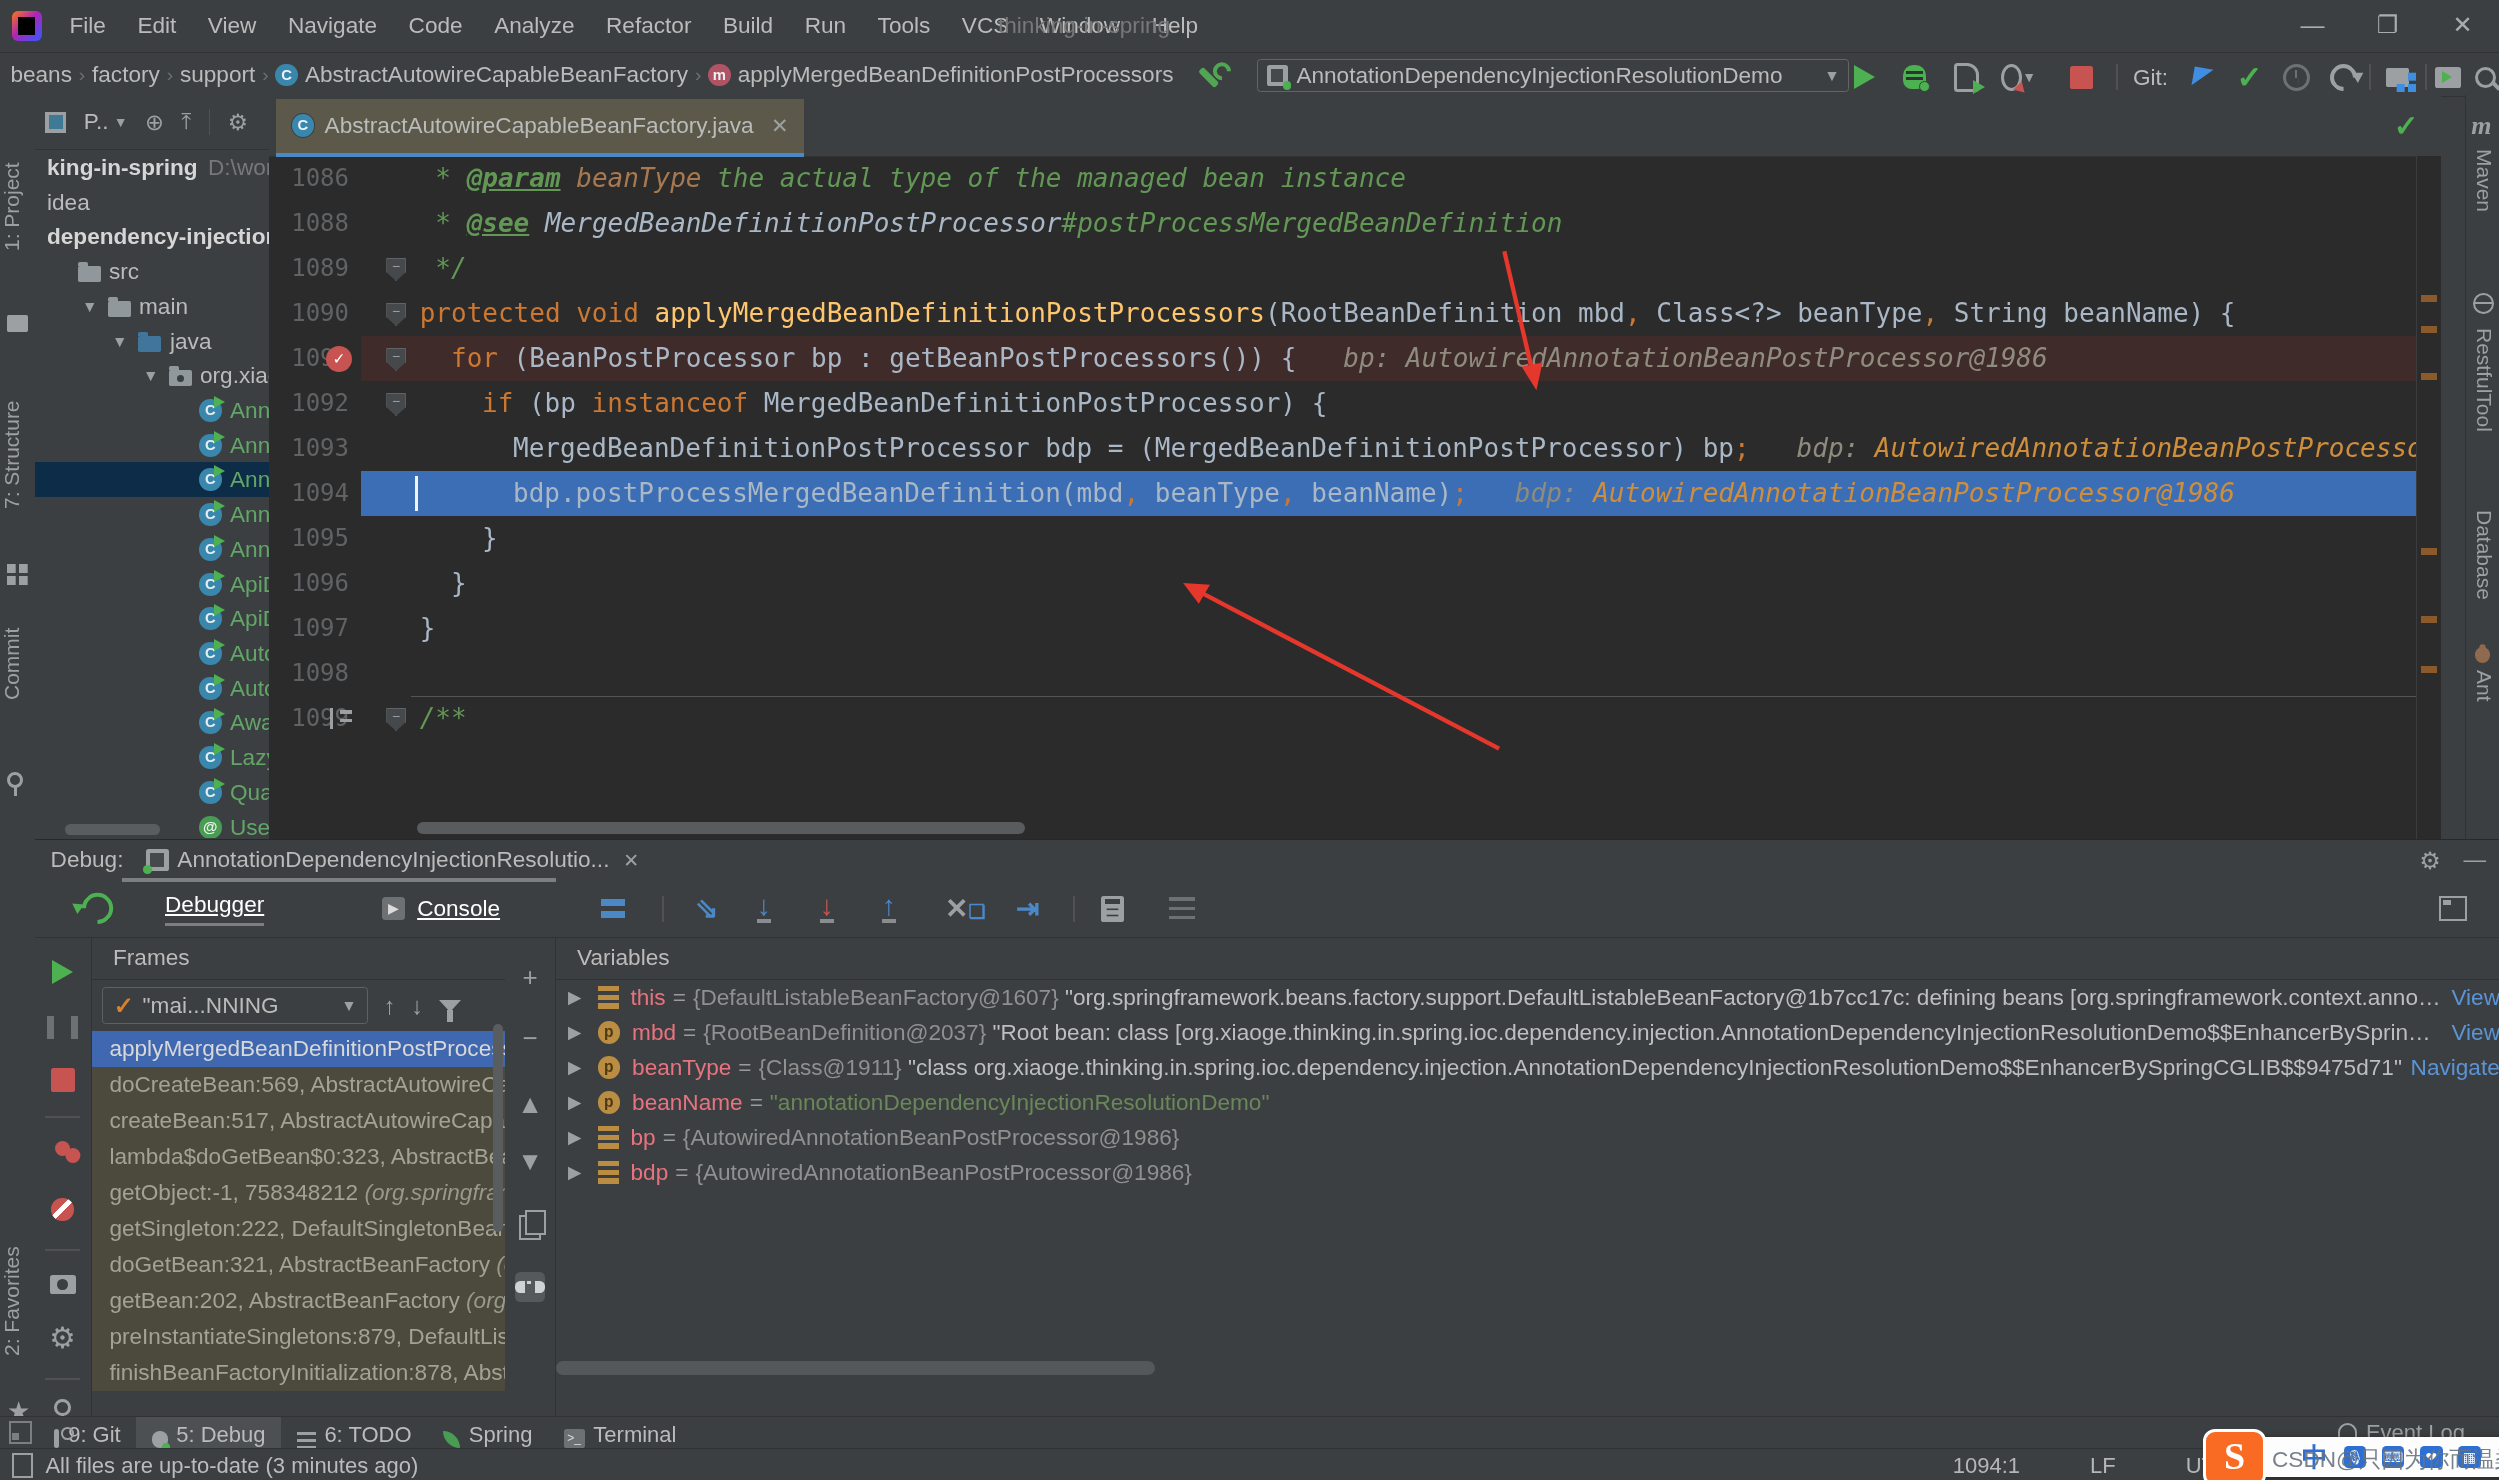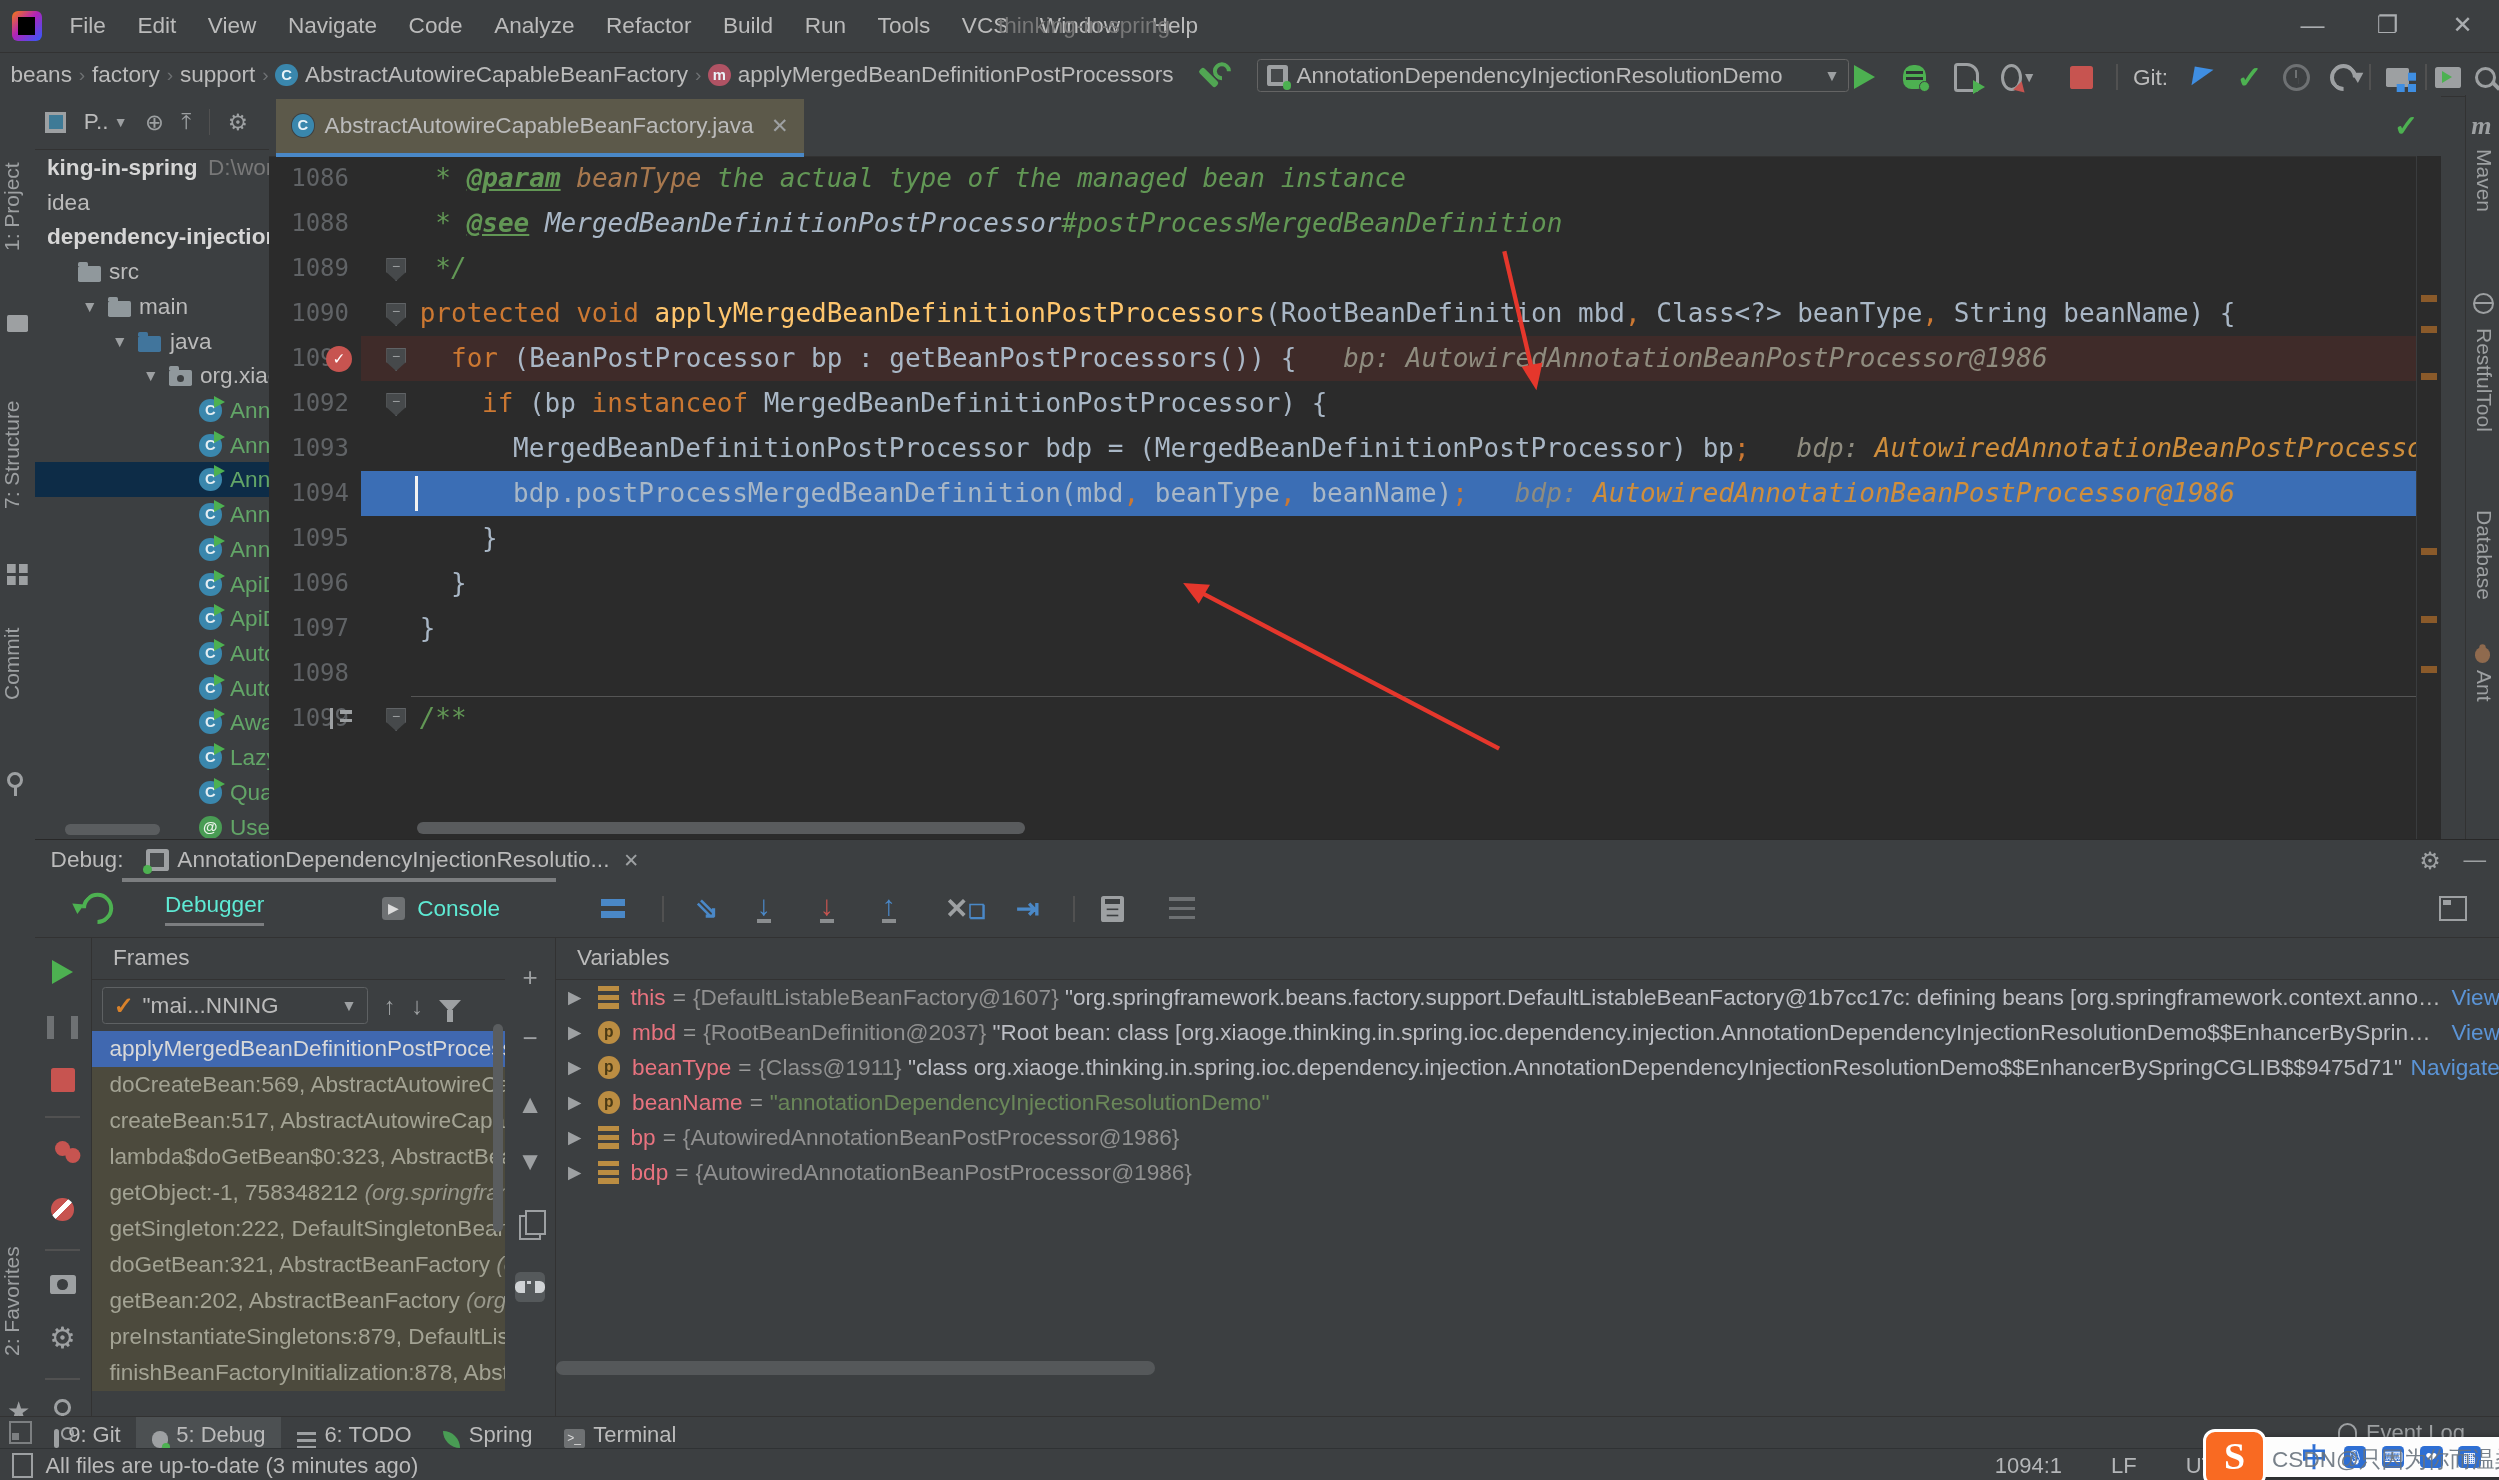--- a/index.html
+++ b/index.html
@@ -138,21 +138,21 @@
   #dbg-tab-underline{position:absolute;left:87px;top:38px;width:434px;height:4.3px;background:#7c7e80;}
   #dbg-head .dtab{display:flex;align-items:center;gap:8.7px;margin-left:22.6px;}
   #dbg-head .appic2{width:22.6px;height:22.6px;background:#9da0a2;position:relative;border-radius:2.6px;}
   #dbg-head .appic2:before{content:"";position:absolute;inset:4.3px;background:#46494b;}
   #dbg-head .appic2:after{content:"";position:absolute;left:-2.6px;bottom:-2.6px;width:8.7px;height:8.7px;border-radius:50%;background:#4db151;}
   #dbg-right{position:absolute;right:14px;top:7px;display:flex;gap:22.6px;color:#9da0a2;}
   #dbg-toolbar{position:absolute;left:0;top:40px;width:100%;height:57px;border-bottom:1.7px solid #323232;}
   .dt{position:absolute;top:8.7px;height:40px;display:flex;align-items:center;justify-content:center;}
   .rerun{width:22.6px;height:22.6px;border:4.3px solid #4db151;border-radius:50%;border-left-color:transparent;transform:rotate(-45deg);position:relative;}
   .rerun:after{content:"";position:absolute;left:-8.7px;top:-7px;width:0;height:0;border-top:10.4px solid #4db151;border-left:6px solid transparent;border-right:6px solid transparent;transform:rotate(50deg);}
-  .dtab-lbl{color:#5eead4;}
+  .dtab-lbl{color:#ffffff;text-decoration:underline;}
   .dtab-lbl.active{border-bottom:3.5px solid #7c7e80;padding-bottom:5.2px;}
   .consic{width:22.6px;height:22.6px;background:#6e7173;border-radius:3.5px;color:#dcdcdc;font-size:14px;text-align:center;line-height:22.6px;}
   .laybars{width:24px;height:19px;background:linear-gradient(#4a88c7 0 7px,transparent 7px 12px,#4a88c7 12px 19px);}
   .stepch{font-size:28px;font-weight:bold;}
   .under{border-bottom:4.3px solid #8a8d8f;padding-bottom:1.7px;line-height:22.6px;}
   .calcic{width:22.6px;height:26px;background:#9da0a2;border-radius:2.6px;position:relative;}
   .calcic:after{content:"";position:absolute;left:3.5px;top:3.5px;width:15.6px;height:5.2px;background:#3c3f41;box-shadow:0 7.8px 0 -1.7px #3c3f41,0 14px 0 -1.7px #3c3f41;}
   .slidic{width:26px;height:22.6px;background:repeating-linear-gradient(#6e7173 0 3.5px,transparent 3.5px 9.5px);position:relative;}
   .restoreic{width:24px;height:21px;border:2.6px solid #9da0a2;position:relative;}
   .restoreic:after{content:"";position:absolute;left:1.7px;top:1.7px;width:8.7px;height:5.2px;background:#9da0a2;}
@@ -216,21 +216,21 @@
   .gitbr{width:5.2px;height:19px;background:#9da0a2;position:relative;border-radius:2.6px;}
   .gitbr:after{content:"";position:absolute;left:7px;top:-1.7px;width:8.7px;height:8.7px;border-radius:50%;border:2.6px solid #9da0a2;}
   .bugsm{width:15.6px;height:17.4px;background:#9da0a2;border-radius:7.8px;position:relative;}
   .bugsm:after{content:"";position:absolute;right:-2.6px;bottom:-2.6px;width:7.8px;height:7.8px;border-radius:50%;background:#4db151;}
   .todoic{width:19px;height:15.6px;background:repeating-linear-gradient(#9da0a2 0 2.6px,transparent 2.6px 7px);}
   .leafic{width:17.4px;height:17.4px;background:#499c54;border-radius:0 100% 0 100%;}
   .termic{width:21px;height:19px;background:#6e7173;border-radius:2.6px;color:#dcdcdc;font-size:12px;line-height:19px;text-align:center;}
   #statusbar{position:absolute;left:0;top:1448px;width:2500px;height:33px;background:#3c3f41;border-top:1.7px solid #2f3234;display:flex;align-items:center;font-size:22px;color:#b7bab c;}
   #statusbar .msg{margin-left:12px;color:#bbbbbb;}
   .sb-ic{width:17.4px;height:21px;border:2.6px solid #9da0a2;margin-left:12px;}
-  #sb-right{position:absolute;right:252px;display:flex;gap:49px;color:#b4b6b8;}
+  #sb-right{position:absolute;right:252px;display:flex;gap:70px;color:#b4b6b8;}
   
   #ime{position:absolute;left:2253px;top:1437px;width:246px;height:40px;background:#fdfdfd;border-radius:8.7px 0 0 8.7px;box-shadow:0 1.7px 7px rgba(0,0,0,.4);display:flex;align-items:center;gap:15.6px;padding-left:49px;}
   #slogo{position:absolute;left:2203px;top:1429px;width:57px;height:52px;background:#f96a22;border-radius:12px;border:3.5px solid #fff;color:#fff;font-size:38px;font-weight:bold;text-align:center;line-height:49px;font-family:"Liberation Serif",serif;z-index:5;}
   .imech{color:#2e6fd4;font-weight:bold;font-size:26px;}
   .imeic{width:22.6px;height:22.6px;background:#2e6fd4;border-radius:4.3px;color:#fff;font-size:14px;text-align:center;line-height:22.6px;}
   #watermark{position:absolute;left:2272px;top:1444px;color:rgba(105,115,125,.9);font-size:22.6px;z-index:6;white-space:nowrap;}
 </style>
 </head>
 <body>
 

